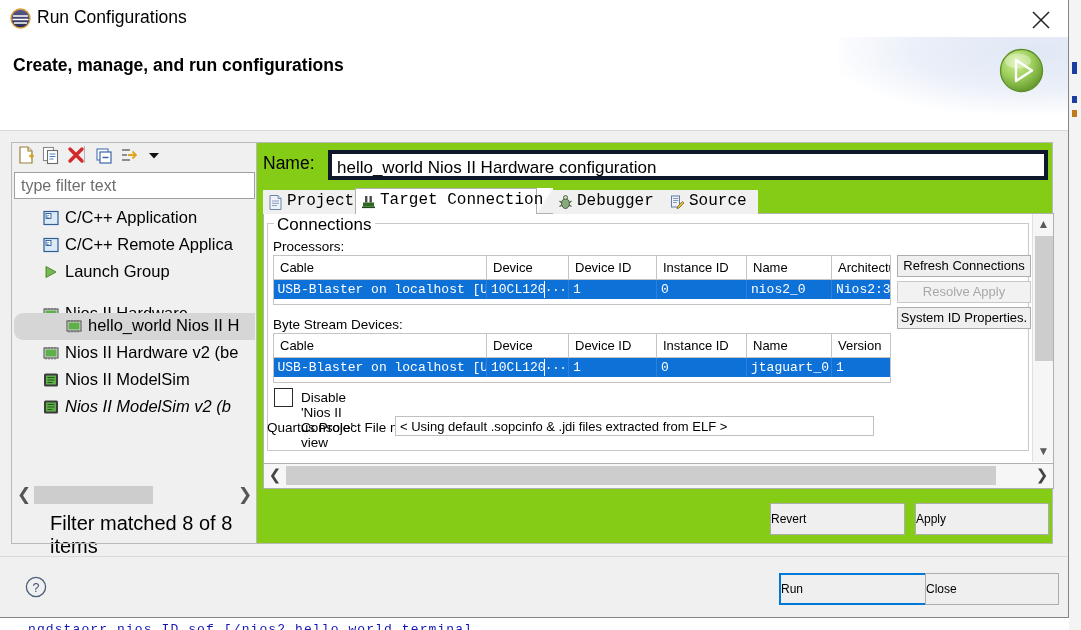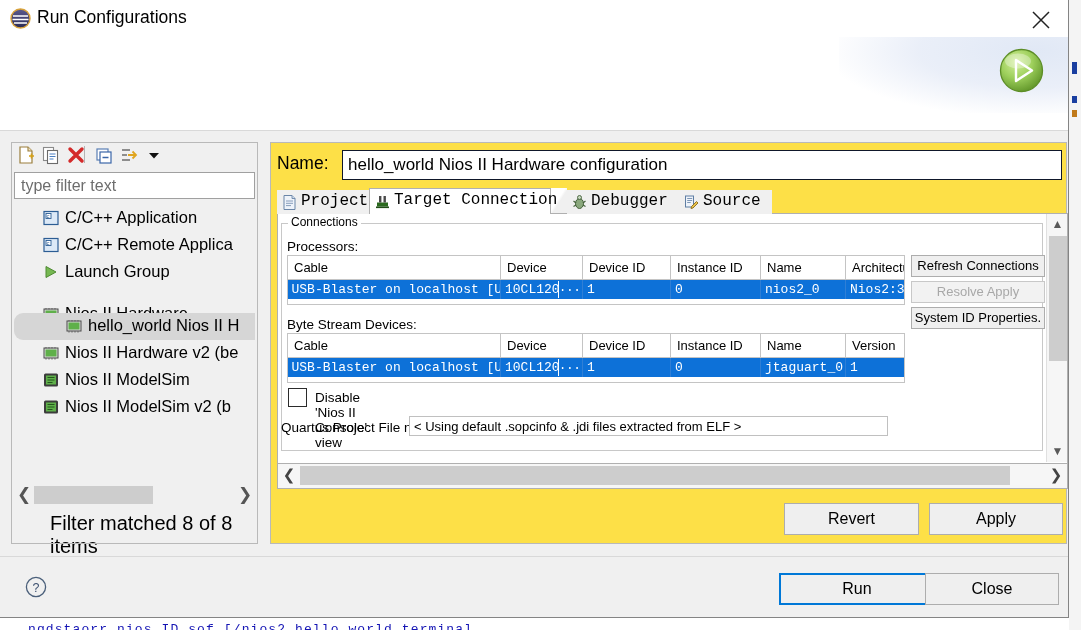--- a/index.html
+++ b/index.html
@@ -134,37 +134,37 @@
     font-size: 20px; color: #000; margin-left: 36px;
   }
   .left-border {
     position: absolute; left: 11px; top: 142px;
     width: 247px; height: 402px;
     border: 1px solid #b9b9b9;
     pointer-events: none;
   }
   
   .right-panel {
-    position: absolute; left: 270px; top: 142px;
+    position: absolute; left: 256px; top: 142px;
     width: 797px; height: 402px;
-    background: #fde047;
+    background: #84cc16;
     border: 1px solid #b9b9b9;
   }
   .name-row {
     position: absolute; left: 6px; top: 7px;
     width: 785px; height: 30px;
   }
   .name-label {
     position: absolute; left: 0; top: 3px;
     font-size: 17.5px; color: #000;
   }
   .name-input {
     position: absolute; left: 65px; top: 0;
     width: 720px; height: 30px;
-    background: #fff; border: 1px solid #0f172a;
+    background: #fff; border: 4px solid #0f172a;
     font-size: 17px; color: #000;
     padding: 3px 5px; line-height: 22px;
   }
   
   .tabbar {
     position: absolute; left: 6px; top: 45px;
     width: 791px; height: 26px;
   }
   .tab {
     position: absolute; top: 2px; height: 24px;
@@ -199,21 +199,21 @@
     overflow: hidden;
   }
   .group-box {
     position: absolute; left: 3px; top: 9px;
     width: 762px; height: 228px;
     border: 1px solid #c8c8c8;
   }
   .group-legend {
     position: absolute; left: 10px; top: 1px;
     background: #fff; padding: 0 3px;
-    font-size: 12px; color: #000; text-align: center;
+    font-size: 17px; color: #000; text-align: center;
   }
   .sec-label {
     position: absolute; font-size: 13.5px; color: #000;
   }
   table.grid {
     position: absolute;
     border-collapse: collapse;
     table-layout: fixed;
     background: #fff;
     font-size: 13px;
@@ -313,22 +313,22 @@
   }
   .hscroll-main .hthumb {
     position: absolute; left: 22px; top: 2px;
     width: 710px; height: 19px;
     background: #cdcdcd; cursor: default;
   }
   
   .btn {
     position: absolute;
     background: #efefef; border: 1px solid #adadad;
-    font-size: 16px; color: #000;
-    text-align: center; cursor: default;
+    font-size: 12px; color: #000;
+    cursor: default;
   }
   .btn.primary { border: 2px solid #0078d7; background: #efefef; }
   
   .help-icon {
     position: absolute; left: 25px; top: 576px;
     width: 22px; height: 22px; cursor: default;
   }
   .bottom-sep {
     position: absolute; left: 0; top: 556px;
     width: 1069px; height: 1px; background: #d9d9d9;
@@ -371,20 +371,21 @@
     <span class="title-text">Run Configurations</span>
     <div class="close-btn">
       <svg width="18" height="18" viewBox="0 0 18 18">
         <path d="M1 1 L17 17 M17 1 L1 17" stroke="#222" stroke-width="1.5" fill="none"></path>
       </svg>
     </div>
   </div>
 
   <div class="header">
     <div class="header-glow"></div>
+    <div class="header-title">Create, manage, and run configurations</div>
     <span class="run-glyph">
       <svg width="47" height="47" viewBox="0 0 47 47">
         <defs>
           <radialGradient id="gg" cx="38%" cy="30%" r="75%">
             <stop offset="0" stop-color="#d4ef9c"></stop>
             <stop offset="0.5" stop-color="#9ed05c"></stop>
             <stop offset="1" stop-color="#5f9428"></stop>
           </radialGradient>
         </defs>
         <circle cx="23.5" cy="23.5" r="21" fill="url(#gg)" stroke="#5c8d26" stroke-width="1.3"></circle>
@@ -510,21 +511,21 @@
       <div class="tnode" style="top:162px;">
         <span class="tico" style="left:28px;">
           <svg width="18" height="18" viewBox="0 0 18 18">
             <rect x="2" y="2.5" width="14" height="13" rx="1.5" fill="#3c3c3c"></rect>
             <rect x="4" y="4.5" width="10" height="9" fill="#5fb04a"></rect>
             <path d="M5.5 6.5 h7 M5.5 9 h7 M5.5 11.5 h5" stroke="#1e4d18" stroke-width="0.9"></path>
           </svg>
         </span>
         <span class="tlab" style="left:51px;">Nios II ModelSim</span>
       </div>
-      <div class="tnode" style="top:189px;">
+      <div class="tnode" style="top:189px;font-style:italic;">
         <span class="tico" style="left:28px;">
           <svg width="18" height="18" viewBox="0 0 18 18">
             <rect x="2" y="2.5" width="14" height="13" rx="1.5" fill="#3c3c3c"></rect>
             <rect x="4" y="4.5" width="10" height="9" fill="#5fb04a"></rect>
             <path d="M5.5 6.5 h7 M5.5 9 h7 M5.5 11.5 h5" stroke="#1e4d18" stroke-width="0.9"></path>
           </svg>
         </span>
         <span class="tlab" style="left:51px;">Nios II ModelSim v2 (b</span>
       </div>
     </div>

